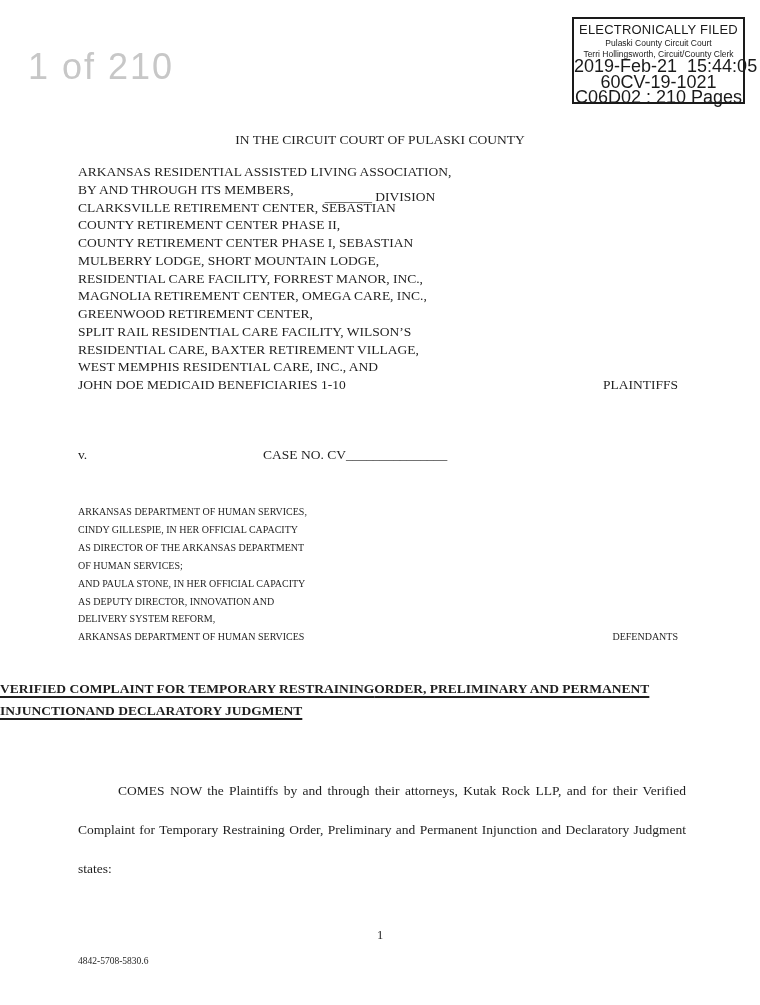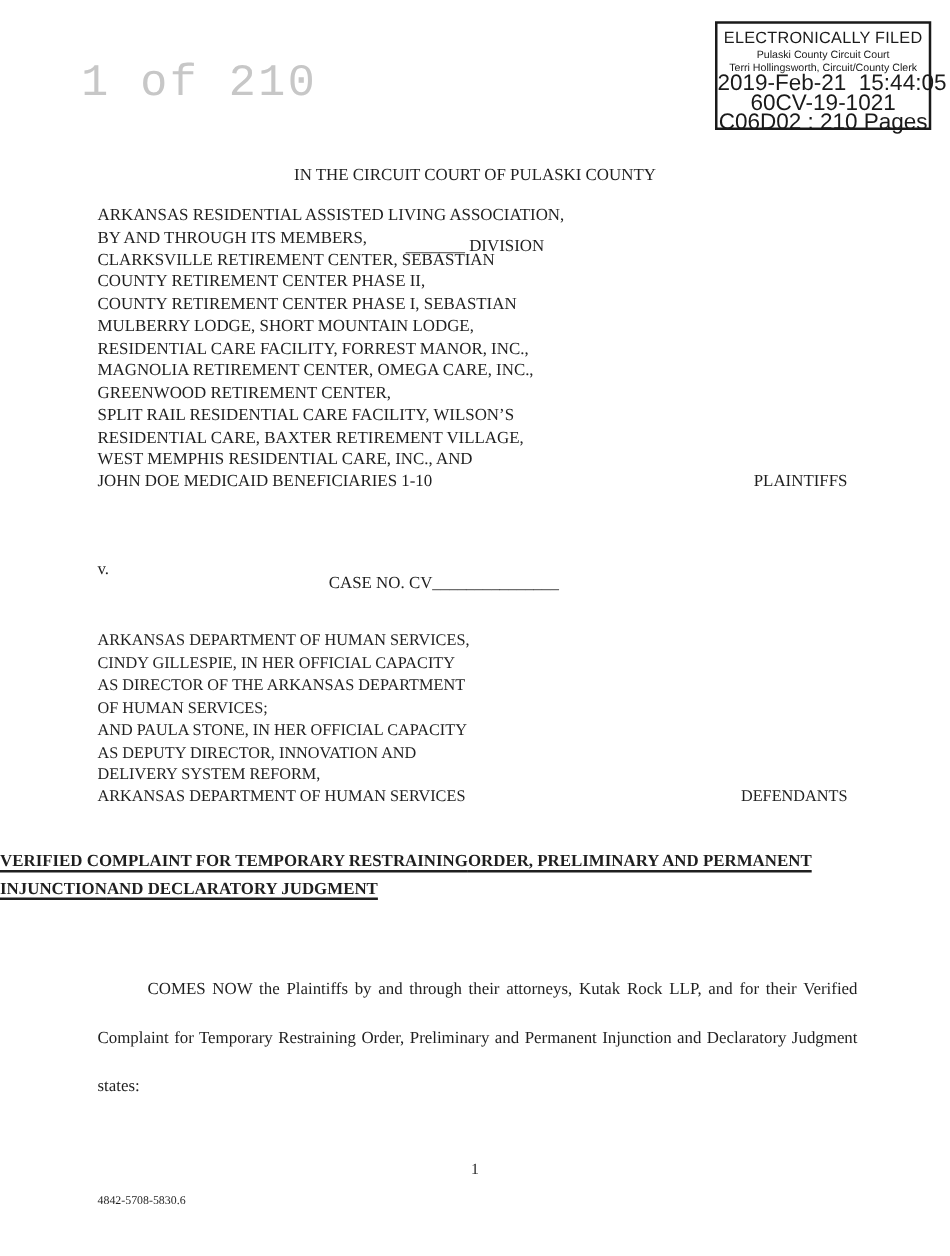--- a/index.html
+++ b/index.html
@@ -15,26 +15,25 @@
     font-family: "Liberation Serif", serif;
     color: #1f1f1f;
     overflow: hidden;
   }
 
   
   .watermark {
     position: absolute;
     left: 28px;
     top: 46px;
-    font-family: Liberation Mono, monospace;
+    font-family: Liberation Sans, sans-serif;
     font-size: 36px;
     font-weight: 400;
     letter-spacing: 2px;
     color: #c7c7c7;
-    margin-left: 37px;
   }
 
   
   .stamp {
     position: absolute;
     left: 572px;
     top: 17px;
     width: 173px;
     height: 87px;
     border: 2px solid #1a1a1a;
@@ -75,28 +74,28 @@
     justify-content: space-between;
   }
   .versus-row {
     position: absolute;
     left: 78px;
     top: 447px;
     width: 606px;
     font-size: 13.5px;
   }
   .versus-row .vs { position: absolute; left: 0; top: 0; }
-  .versus-row .caseno { position: absolute; left: 185px; top: 0; white-space: pre; margin-top: 11px; }
+  .versus-row .caseno { position: absolute; left: 185px; top: 0; white-space: pre; }
 
   .defendants-block {
     position: absolute;
     left: 78px;
     top: 503px;
     width: 600px;
-    font-size: 13px;
+    font-size: 10px;
     line-height: 17.9px;
   }
 
   
   .doc-title {
     position: absolute;
     top: 678px;
     left: 0;
     width: 100%;
     text-align: left;

